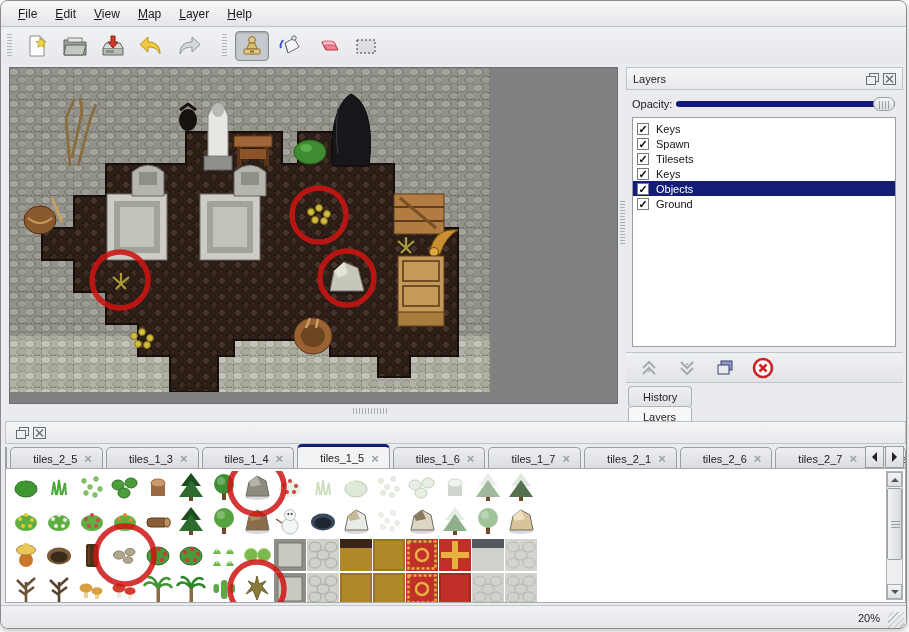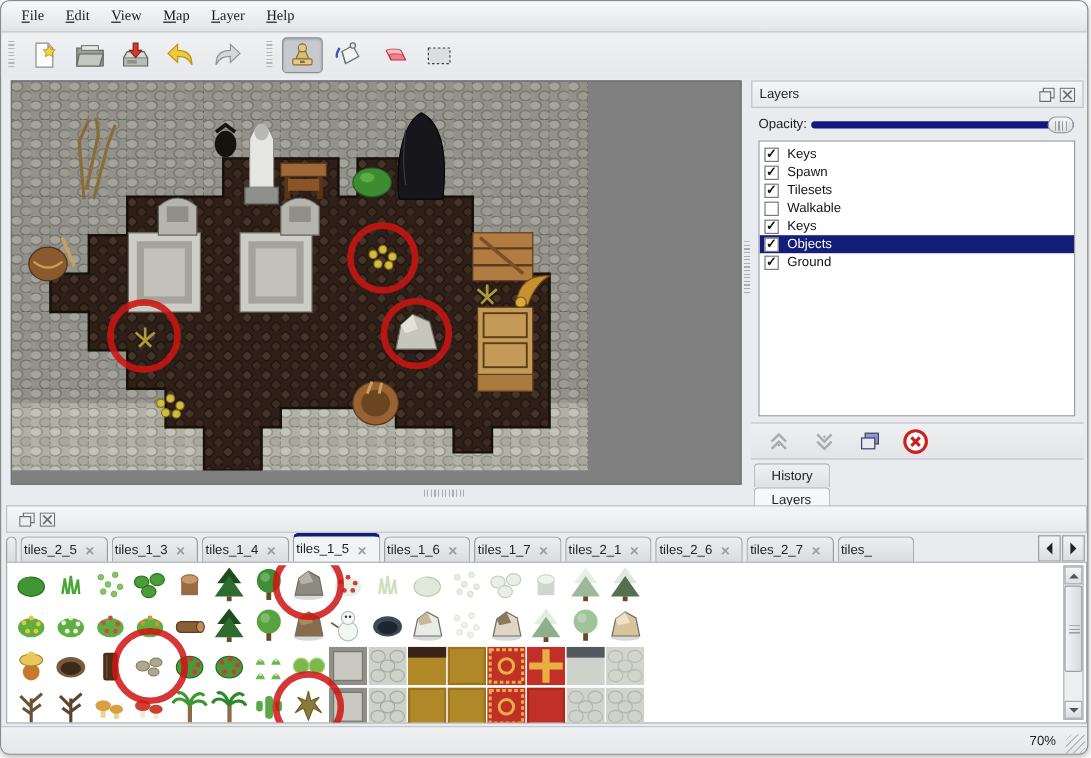--- a/index.html
+++ b/index.html
@@ -5,21 +5,21 @@
   * { box-sizing: border-box; margin: 0; padding: 0; }
   html,body { width: 909px; height: 632px; background:#fff; font-family:"Liberation Sans",sans-serif; }
   #window {
     position:absolute; left:0; top:0; width:907px; height:629px;
     background:#e9ebee; border:1px solid #8b8b8b; border-radius:8px;
     overflow:hidden; box-shadow:0 2px 6px rgba(0,0,0,.25);
   }
   
   #menubar { position:absolute; left:0; top:0; width:100%; height:26px;
     background:linear-gradient(#f7f8f9,#e3e5e8); border-bottom:1px solid #c2c5c9;
-    display:flex; align-items:center; padding-left:8px;font-family:Liberation Serif, serif; }
+    display:flex; align-items:center; padding-left:8px; }
   .menu-item { font-size:12px; color:#1a1a1a; padding:4px 9px; cursor:default; }
   .menu-item u { text-decoration:underline; }
   
   #toolbar { position:absolute; left:0; top:27px; width:100%; height:36px;
     background:linear-gradient(#f0f1f3,#e6e8eb); display:flex; align-items:center; }
   .grip-v { width:5px; height:24px; margin:0 6px;
     background:repeating-linear-gradient(180deg,#b3b6ba 0 1px,transparent 1px 3px); }
   .tbtn { width:34px; height:30px; display:flex; align-items:center; justify-content:center;
     border:1px solid transparent; border-radius:4px; margin:0 2px; }
   .tbtn.selected { background:#c6c9ce; border-color:#898c91; box-shadow:inset 0 1px 2px rgba(0,0,0,.2); }
@@ -60,21 +60,21 @@
     display:flex; align-items:center; padding-left:10px; }
   .lbtn { width:26px; height:24px; margin-right:12px; display:flex; align-items:center; justify-content:center; }
   #dock-tabs { position:absolute; left:2px; top:319px; height:25px; display:flex;flex-direction:column; }
   .dock-tab { font-size:11px; padding:4px 14px 3px; border:1px solid #b0b3b8; border-bottom:none;
     border-radius:4px 4px 0 0; background:linear-gradient(#eef0f2,#dfe1e5); margin-right:2px; color:#222; }
   .dock-tab.active { background:#f6f7f8; border-bottom:3px solid #141e78; padding-bottom:2px; }
   
   #dock-bottom { position:absolute; left:4px; top:420px; width:901px; height:184px; }
   #ts-tabs { position:absolute; left:0; top:23px; width:100%; height:25px; display:flex; align-items:flex-end; }
   .ts-tab { font-size:11px; height:22px; display:flex; align-items:center; gap:7px;
-    padding:0 10px 0 2px; border:1px solid #9a9da2; border-bottom:none; border-radius:5px 5px 0 0;
+    padding:0 10px 0 22px; border:1px solid #9a9da2; border-bottom:none; border-radius:5px 5px 0 0;
     background:linear-gradient(#eceef0,#d9dbdf); margin-right:3px; color:#222; white-space:nowrap; }
   .ts-tab.active { height:25px; background:#f2f3f5; border-top:3px solid #141e78; font-weight:normal; }
   .ts-tab .x { color:#9a9da2; font-weight:bold; font-size:13px; }
   .ts-tab.stub { width:9px; padding:0; overflow:hidden; }
   .ts-tab.partial { width:64px; overflow:hidden; margin-right:0; }
   .ts-scrollbtns { position:absolute; right:2px; top:25px; display:flex; }
   .sbtn { width:19px; height:22px; border:1px solid #9a9da2; background:linear-gradient(#f2f3f5,#dcdee2);
     display:flex; align-items:center; justify-content:center; margin-left:1px; }
   .tri-l { width:0; height:0; border:5px solid transparent; border-right-color:#222; border-left:none; }
   .tri-r { width:0; height:0; border:5px solid transparent; border-left-color:#222; border-right:none; }
@@ -334,24 +334,20 @@
         </div>
         <div class="layer-row">
           <span class="cbx">✓</span>
           <span>Spawn</span>
         </div>
         <div class="layer-row">
           <span class="cbx">✓</span>
           <span>Tilesets</span>
         </div>
         <div class="layer-row">
-          <span class="cbx"></span>
-          <span>Walkable</span>
-        </div>
-        <div class="layer-row">
           <span class="cbx">✓</span>
           <span>Keys</span>
         </div>
         <div class="layer-row sel">
           <span class="cbx">✓</span>
           <span>Objects</span>
         </div>
         <div class="layer-row">
           <span class="cbx">✓</span>
           <span>Ground</span>
@@ -808,17 +804,17 @@
           </div>
         <div id="sb-thumb"></div>
         <div class="sb-arrow" style="bottom:0">
             <div class="tri-d"></div>
           </div>
       </div>
     </div>
   </div>
 
   <div id="statusbar">
-    <span id="zoom-level">70%</span>
+    <span id="zoom-level">20%</span>
     <div id="resize-grip"></div>
   </div>
 
 </div>
 
 </body></html>

